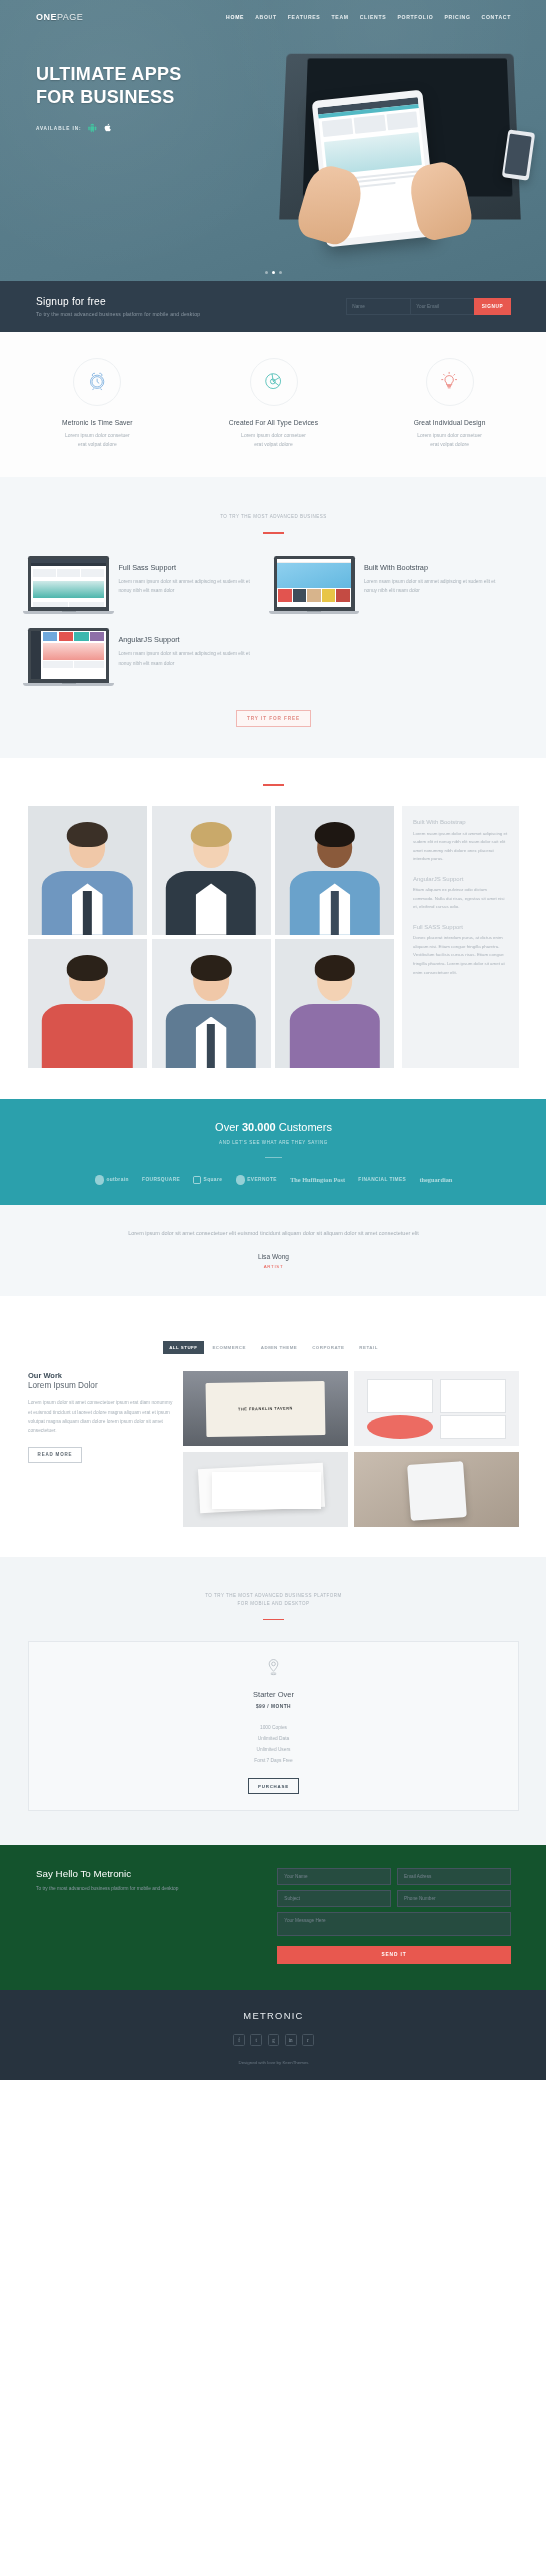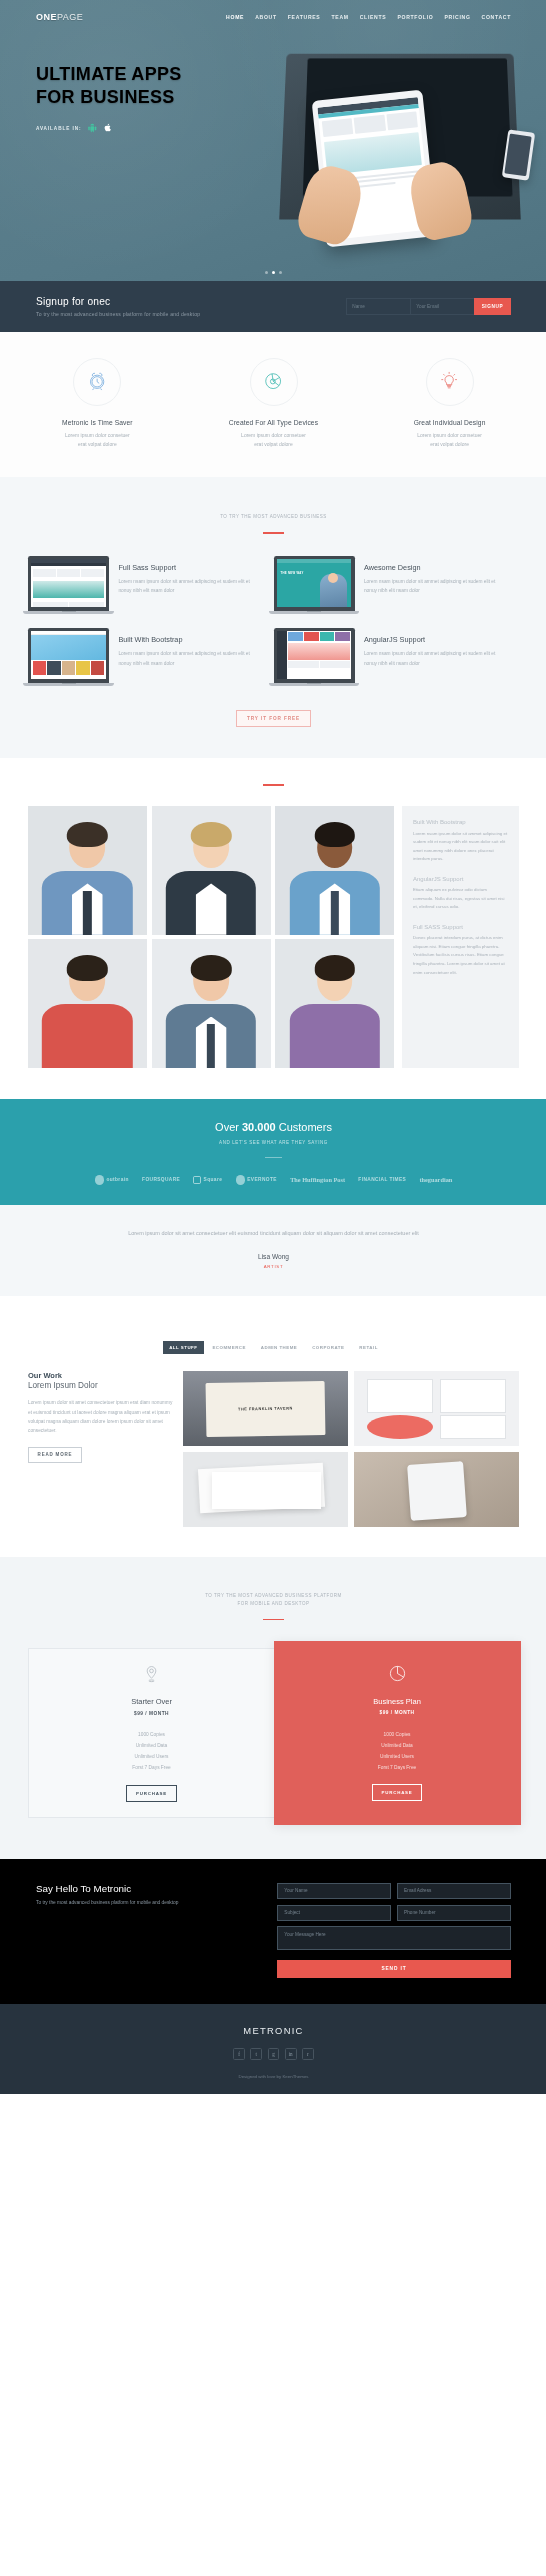--- a/index.html
+++ b/index.html
@@ -62,21 +62,21 @@
   .hero-inner {
     position: relative;
     z-index: 4;
     padding: 30px 36px 0 36px;
     display: flex;
   }
   .hero-copy { width: 234px; }
   .hero-title {
     font-size: 18px;
     line-height: 1.28;
-    color: #000000;
+    color: #ffffff;
     font-weight: bold;
     letter-spacing: 0.3px;
     text-shadow: 0 0.8px 1.6px rgba(0,0,0,.18);
   }
   .hero-avail {
     margin-top: 12.5px;
     display: flex;
     align-items: center;
     gap: 7px;
   }
@@ -502,21 +502,21 @@
     color: #3f4e5a;
     background: transparent;
     font-size: 4.4px; font-weight: bold; letter-spacing: 0.8px;
     padding: 4.7px 8.6px; cursor: pointer;
     font-family: "Liberation Sans", sans-serif;
   }
   .plan.featured .plan-btn { border-color: #fff; color: #fff; }
 
   
   .contact {
-    background: #000000;
+    background: #14532d;
     padding: 23.4px 36px 26.6px 36px;
     display: flex;
   }
   .contact-left { width: 195px; }
   .contact-title { font-size: 9.8px; color: #fff; font-weight: normal; }
   .contact-sub { margin-top: 5.5px; font-size: 4.8px; color: #8a97a2; line-height: 1.8; }
   .contact-form { margin-left: auto; width: 234px; }
   .cf-row { display: flex; gap: 5.5px; margin-bottom: 5.5px; }
   .cf-in {
     flex: 1; height: 16.4px;
@@ -651,21 +651,21 @@
 
     <div class="hero-dots">
       <i></i>
       <i class="on"></i>
       <i></i>
     </div>
   </section>
 
   <section class="signup">
     <div class="signup-left">
-      <div class="signup-title">Signup for onec</div>
+      <div class="signup-title">Signup for free</div>
       <div class="signup-sub">To try the most advanced business platform for mobile and desktop</div>
     </div>
     <div class="signup-form">
       <input class="signup-input" placeholder="Name" style="">
       <input class="signup-input" placeholder="Your Email" style="">
       <button class="signup-btn">SIGNUP</button>
     </div>
   </section>
 
   <section class="services">
@@ -747,37 +747,20 @@
           </div>
             </div>
           <div class="lap-foot"></div>
         </div>
         <div class="feat-body">
           <div class="feat-title">Full Sass Support</div>
           <div class="feat-desc">Lorem nsam ipsum dolor sit ammet adipiscing et sudem elit et nonuy nibh elit nsam dolor</div>
         </div>
       </div>
 
-      <div class="feat">
-        <div class="feat-shot">
-          <div class="lap">
-              <div class="lap-in art-teal">
-            <div class="nav"></div>
-            <div class="t">THE NEW WAY</div>
-            <div class="person"></div>
-                <div class="head"></div>
-          </div>
-            </div>
-          <div class="lap-foot"></div>
-        </div>
-        <div class="feat-body">
-          <div class="feat-title">Awesome Design</div>
-          <div class="feat-desc">Lorem nsam ipsum dolor sit ammet adipiscing et sudem elit et nonuy nibh elit nsam dolor</div>
-        </div>
-      </div>
 
       <div class="feat">
         <div class="feat-shot">
           <div class="lap">
               <div class="lap-in art-shop">
             <div class="top"></div>
             <div class="hero2"></div>
             <div class="thumbs">
               <div class="th" style="background:#e2544f"></div>
               <div class="th" style="background:#3f4d5a"></div>
@@ -988,37 +971,20 @@
         <div class="plan-price">$99 / MONTH</div>
         <ul class="plan-feats">
           <li>1000 Copies</li>
           <li>Unlimited Data</li>
           <li>Unlimited Users</li>
           <li>Forst 7 Days Free</li>
         </ul>
         <button class="plan-btn">PURCHASE</button>
       </div>
 
-      <div class="plan featured">
-        <div class="plan-ico">
-          <svg width="19" height="19" viewBox="0 0 24 24" fill="none" stroke="#ffffff" stroke-width="1">
-              <circle cx="12" cy="12" r="9"></circle>
-              <path d="M12 12V3M12 12l7.8 4.6"></path>
-            </svg>
-        </div>
-        <div class="plan-name">Business Plan</div>
-        <div class="plan-price">$99 / MONTH</div>
-        <ul class="plan-feats">
-          <li>1000 Copies</li>
-          <li>Unlimited Data</li>
-          <li>Unlimited Users</li>
-          <li>Forst 7 Days Free</li>
-        </ul>
-        <button class="plan-btn">PURCHASE</button>
-      </div>
 
     </div>
   </section>
 
   <section class="contact">
     <div class="contact-left">
       <div class="contact-title">Say Hello To Metronic</div>
       <div class="contact-sub">To try the most advanced business platform for mobile and desktop</div>
     </div>
     <div class="contact-form">

